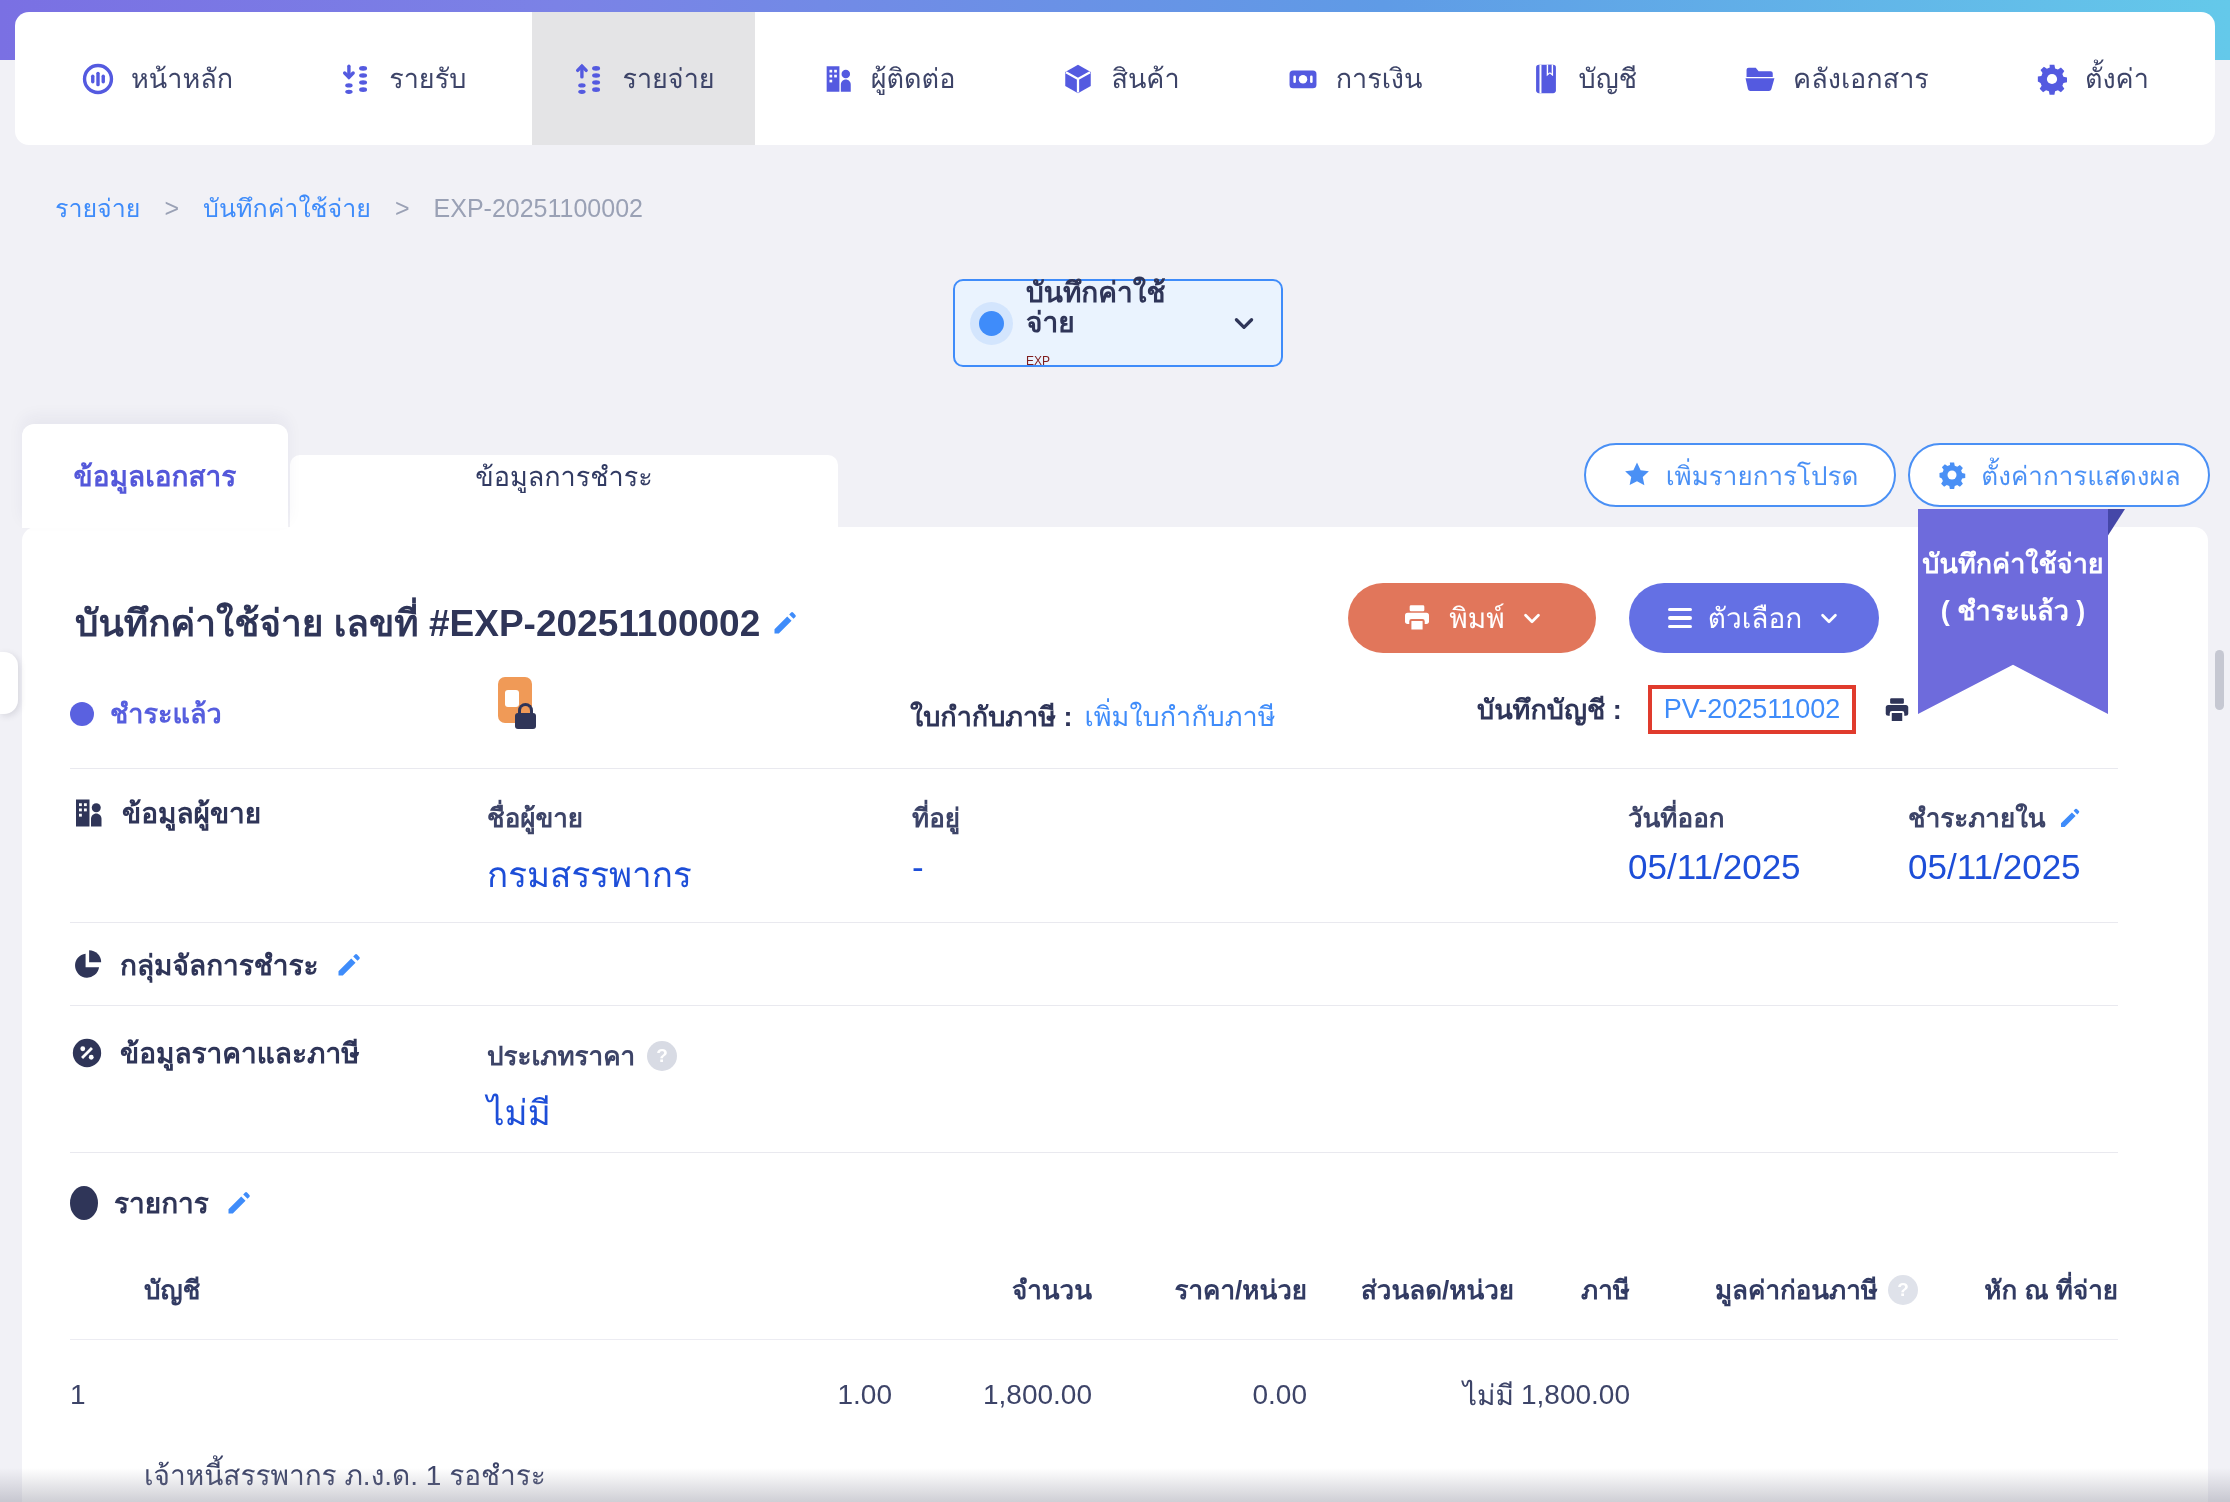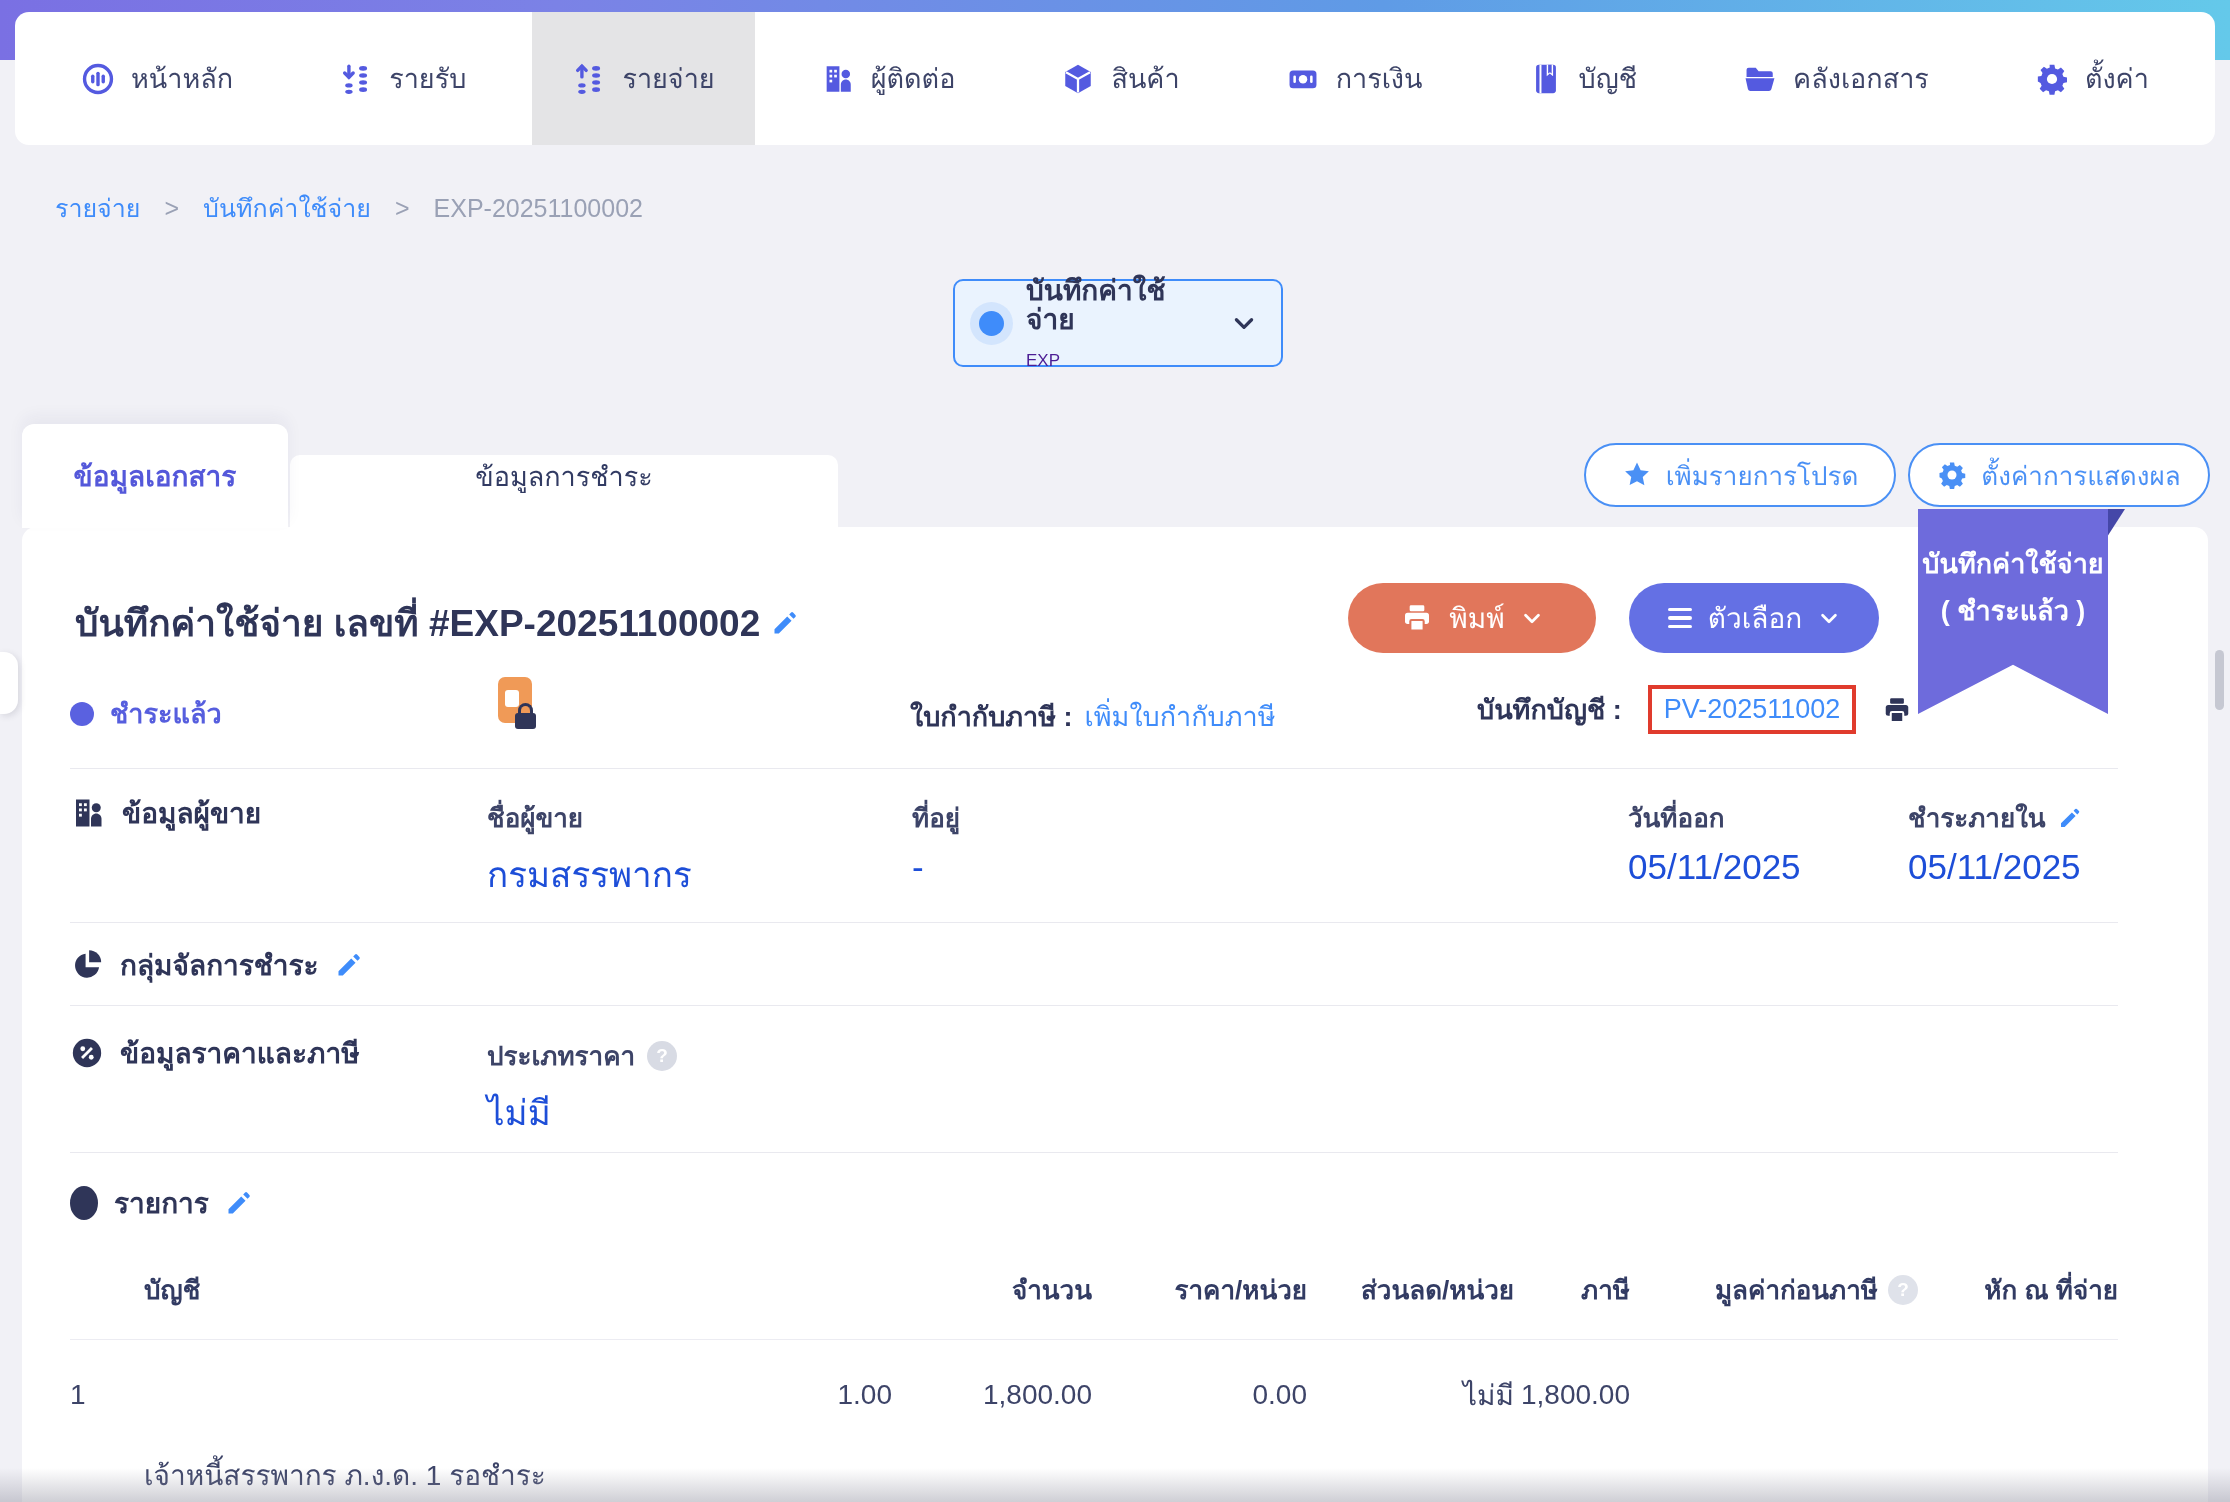--- a/index.html
+++ b/index.html
@@ -18,21 +18,21 @@
   .crumb-link{color:#3f8cfa;cursor:pointer;}
   .crumb-sep{color:#9aa1b5;}
   .crumb-current{color:#9aa1b5;}
   
   .doc-type{position:absolute;left:953px;top:279px;width:330px;height:88px;background:#eaf3fe;
     border:2px solid #3f8cfa;border-radius:10px;display:flex;align-items:center;gap:22px;
     padding:0 24px;box-sizing:border-box;cursor:pointer;z-index:2;}
   .doc-type-dot{width:25px;height:25px;border-radius:50%;background:#3f8cfa;box-shadow:0 0 0 9px rgba(63,140,250,.13);flex:0 0 auto;}
   .doc-type-text{flex:1;line-height:1.05;}
   .doc-type-label{font-size:28px;font-weight:bold;color:#2f3558;}
-  .doc-type-code{font-size:17px;color:#4c1d95;margin-top:18px;}
+  .doc-type-code{font-size:12px;color:#7f1d1d;margin-top:18px;}
   .chev{width:26px;height:26px;color:#2f3558;flex:0 0 auto;}
   
   .tab-active{position:absolute;left:22px;top:424px;width:266px;height:104px;background:#fff;
     border-radius:12px 12px 0 0;display:flex;align-items:center;justify-content:center;
     font-size:28px;font-weight:bold;color:#5458da;z-index:4;box-shadow:0 -8px 16px rgba(40,40,90,.05);cursor:pointer;}
   .tab-group{position:absolute;left:290px;top:455px;width:548px;height:73px;background:#fff;
     border-radius:10px 10px 0 0;display:flex;z-index:3;}
   .tab{flex:1;display:flex;justify-content:center;font-size:27px;color:#323b63;cursor:pointer;}
   .tab + .tab{border-left:1px solid #ececf2;}
   

